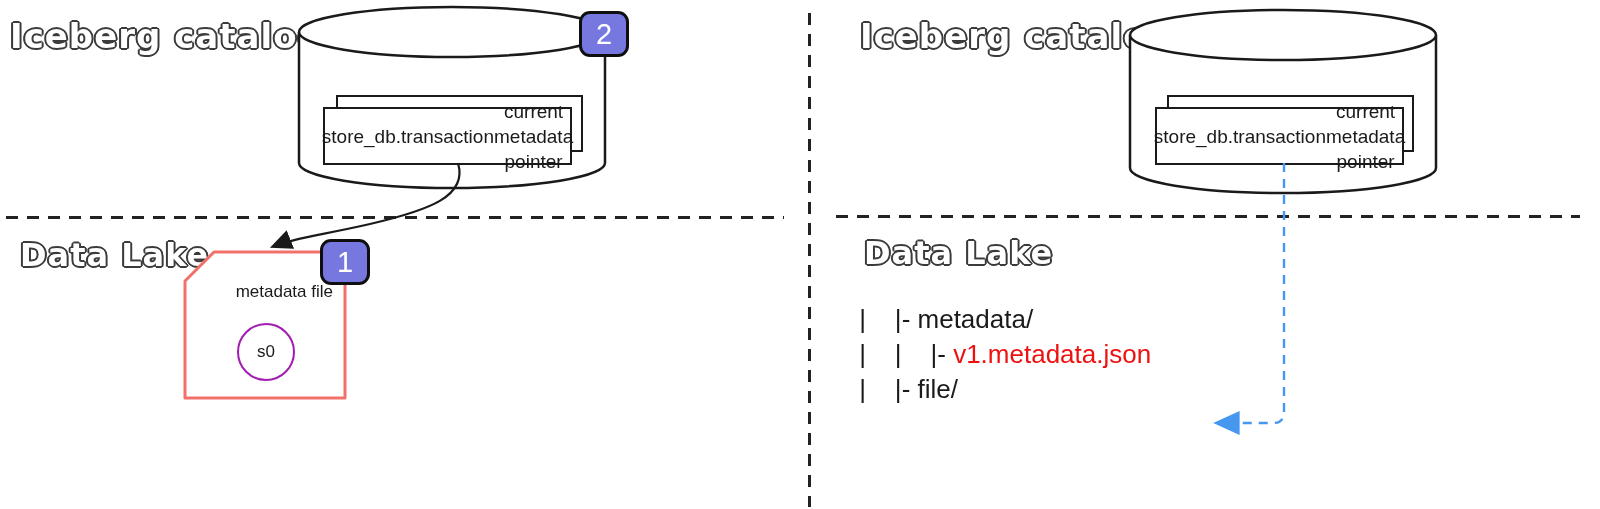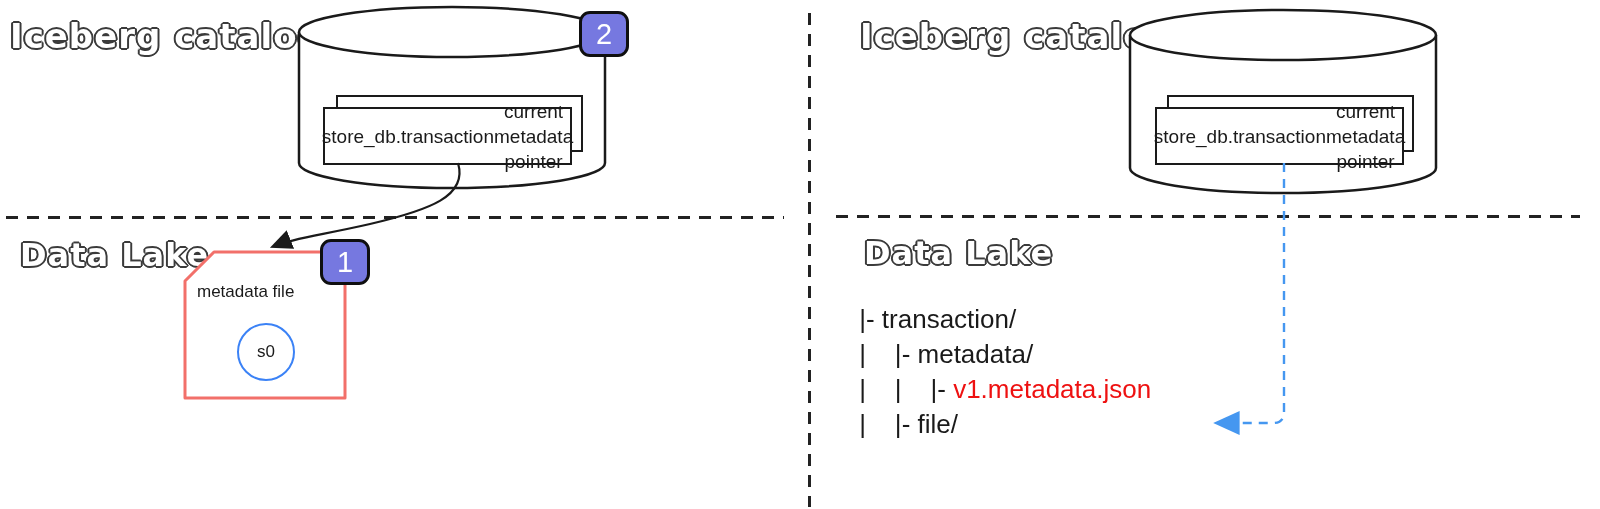--- a/index.html
+++ b/index.html
@@ -52,24 +52,24 @@
     position:absolute;width:44px;height:40px;
     background:#7678e0;border:3.5px solid #0f0f0f;border-radius:11px;
     color:#ffffff;font-size:29px;line-height:1;
     display:flex;align-items:center;justify-content:center;
     z-index:6;
   }
   .cyl{position:absolute;z-index:2;}
   .arrowsvg{position:absolute;z-index:7;}
   .fileshape{position:absolute;z-index:2;}
   .file-label{
-    position:absolute;z-index:3;font-size:17px;text-align:left;white-space:nowrap;
+    position:absolute;z-index:3;font-size:17px;text-align:right;white-space:nowrap;
   }
   .snapshot{
-    position:absolute;width:54px;height:54px;border:2px solid #3b82f6;border-radius:50%;
+    position:absolute;width:54px;height:54px;border:2px solid #a21caf;border-radius:50%;
     background:#fff;display:flex;align-items:center;justify-content:center;
     font-size:17px;z-index:3;
   }
   
   .tree{
     position:absolute;z-index:2;
     font-size:26px;line-height:35px;
   }
   .tree-line{white-space:pre;}
   .tree-file{color:#ee1111;margin-top:28px;}
@@ -142,20 +142,19 @@
         </marker>
       </defs>
       <path d="M86,3 L86,252 Q86,263 75,263 L20,263" fill="none" stroke="#4597f0" stroke-width="2.4" stroke-dasharray="9 7" marker-end="url(#ah-blue)"></path>
     </svg>
 
     <div class="hdash" style="left:28px;top:215px;width:744px;"></div>
 
     <div class="sketch" style="left:56px;top:234px;">Data Lake</div>
 
     <div class="tree" style="left:44px;top:302px;">
-      <div class="tree-line"> |- transaction/</div>
       <div class="tree-line"> |    |- metadata/</div>
       <div class="tree-line"><span> |    |    |- </span><span class="tree-file">v1.metadata.json</span></div>
       <div class="tree-line"> |    |- file/</div>
     </div>
   </div>
 
 </div>
 
 </body></html>

